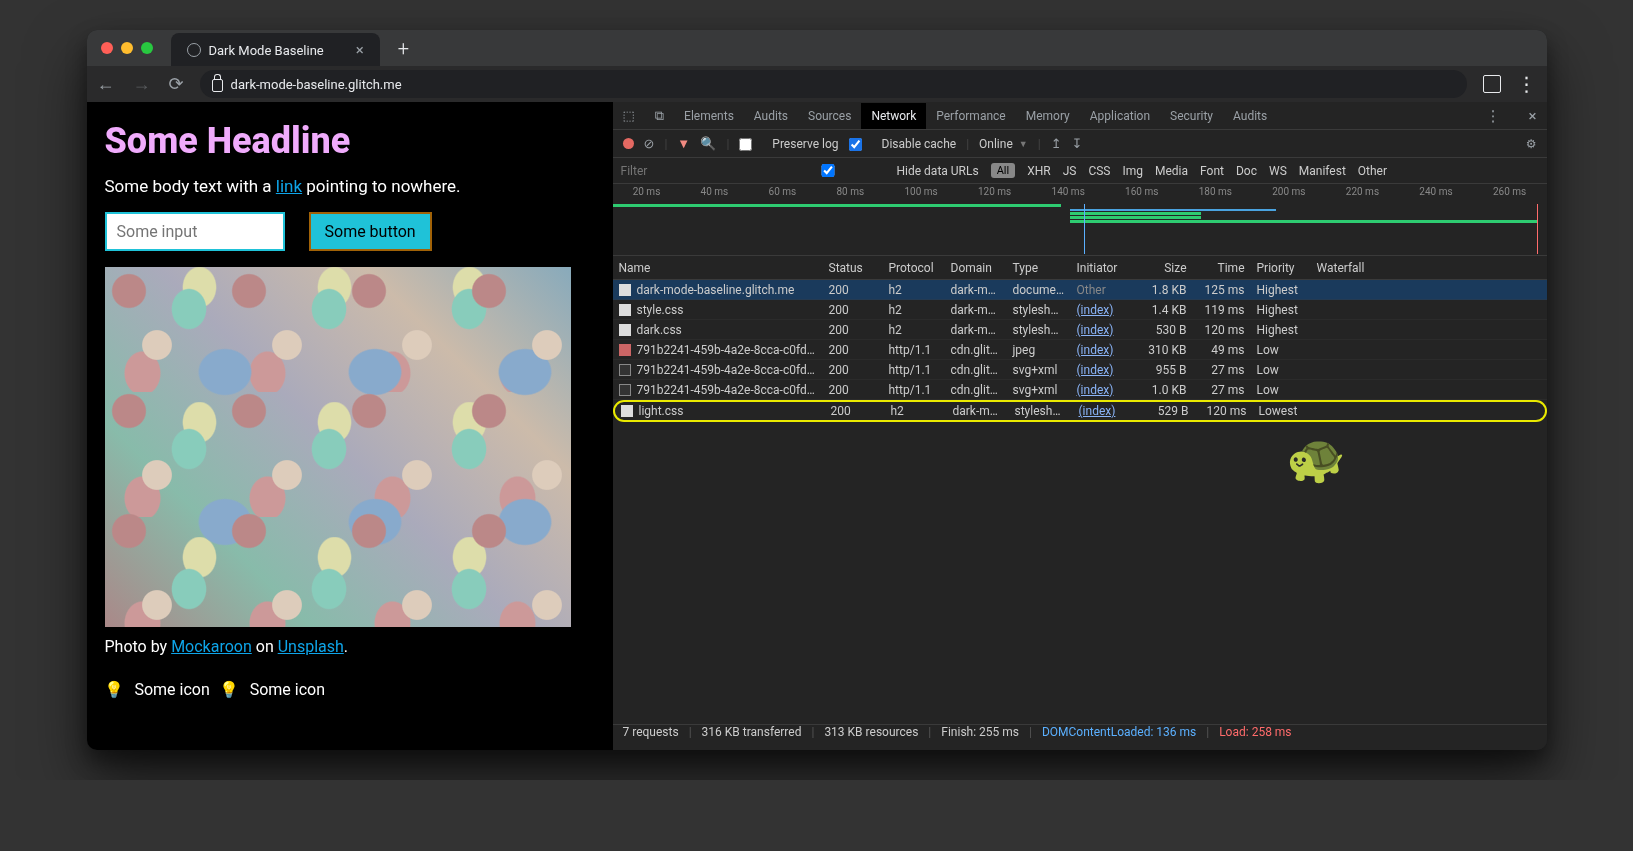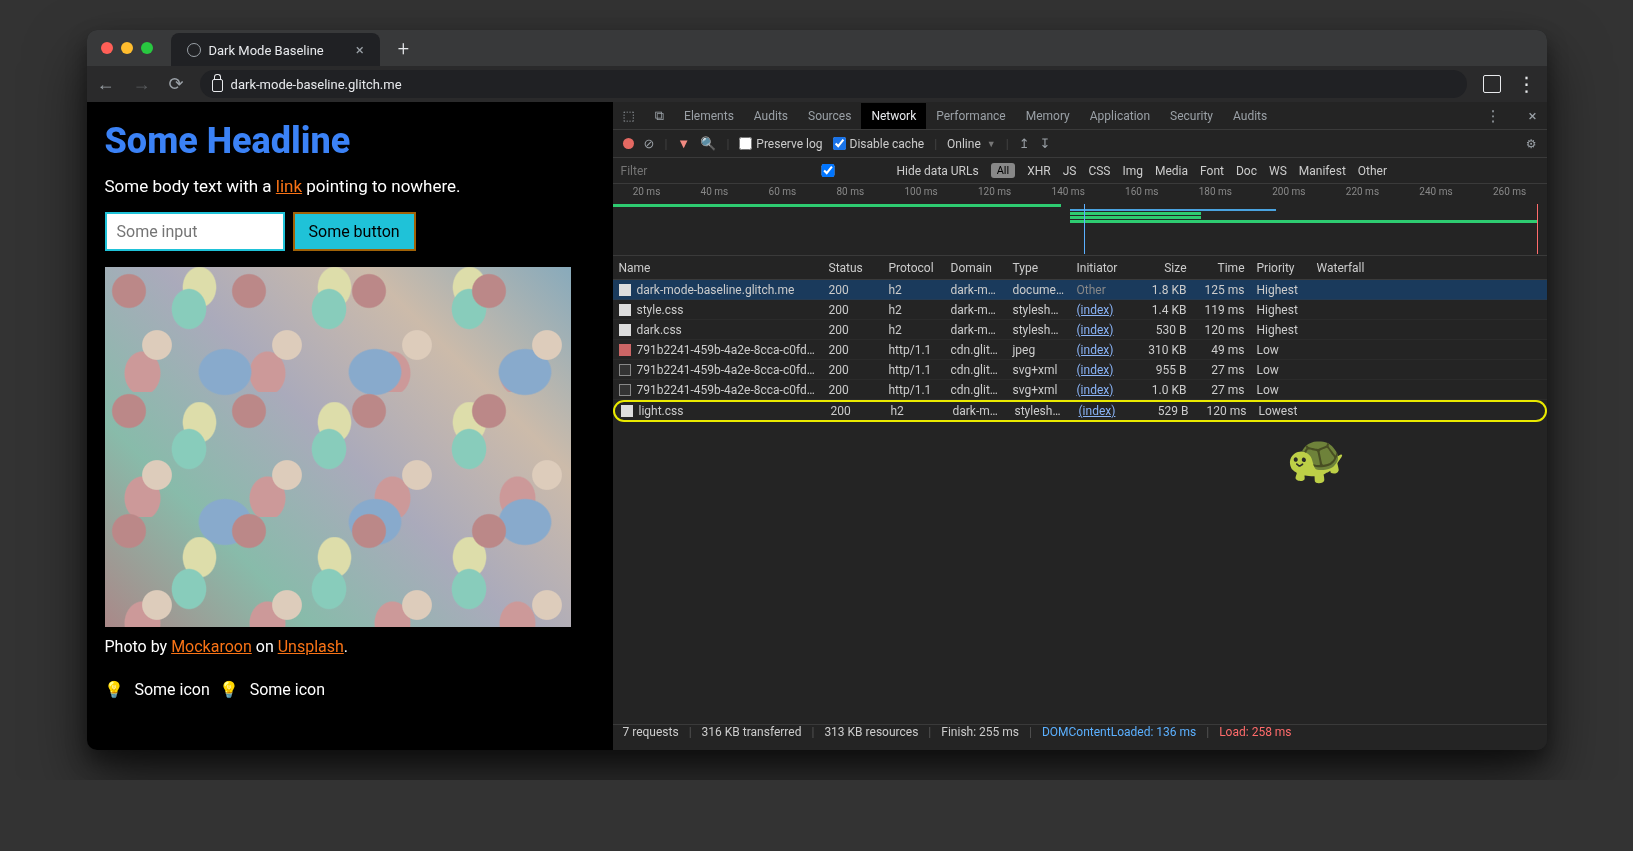--- a/index.html
+++ b/index.html
@@ -14,24 +14,24 @@
 .tab .x{margin-left:24px;color:#9aa0a6;font-size:15px}
 .plus{color:#e8eaed;font-size:20px;font-weight:300}
 .toolbar { height:36px; background:#2a2a2b; display:flex; align-items:center; padding:0 10px; gap:16px; color:#e8eaed; }
 .toolbar .nav{display:flex;gap:18px;font-size:18px;color:#9aa0a6}
 .urlbar{flex:1;height:28px;background:#202124;border-radius:14px;display:flex;align-items:center;padding:0 12px;gap:8px;color:#e8eaed;font-size:13px}
 .lock{width:11px;height:13px;border:1.5px solid #e8eaed;border-radius:2px;position:relative;margin-top:3px}
 .lock::before{content:"";position:absolute;top:-6px;left:1px;width:5px;height:5px;border:1.5px solid #e8eaed;border-bottom:none;border-radius:3px 3px 0 0}
 .menu3{color:#e8eaed;font-size:20px}
 .content{flex:1;display:flex;min-height:0}
 .left{width:526px;background:#000;color:#fff;padding:18px;font-size:16px;overflow:hidden}
-.left h1{color:#3b82f6;font-size:36px;font-weight:800;margin-bottom:14px}
+.left h1{color:#f0abfc;font-size:36px;font-weight:800;margin-bottom:14px}
 .left .body{font-size:17px;margin-bottom:16px}
-.left a{color:#f97316;text-decoration:underline}
-.left .row{display:flex;gap:8px;margin-bottom:16px}
+.left a{color:#0ea5e9;text-decoration:underline}
+.left .row{display:flex;gap:24px;margin-bottom:16px}
 .left input{border:2px solid #1fc2d8;padding:8px 10px;font-size:16px;width:180px}
 .left button{background:#1fc2d8;border:2px solid #a16207;padding:8px 14px;font-size:16px}
 .photo{width:466px;height:360px;background:
  radial-gradient(ellipse at 20% 20%,#b88 12%,transparent 13%),
  radial-gradient(ellipse at 60% 30%,#8cb 14%,transparent 15%),
  radial-gradient(ellipse at 40% 60%,#dcb 13%,transparent 14%),
  radial-gradient(ellipse at 80% 70%,#8ac 15%,transparent 16%),
  radial-gradient(ellipse at 30% 85%,#c99 14%,transparent 15%),
  radial-gradient(ellipse at 70% 15%,#dda 12%,transparent 13%),
  linear-gradient(45deg,#a88,#8ba,#aab,#cba,#8ab);
@@ -41,21 +41,21 @@
 .icons{font-size:16px;display:flex;gap:10px;align-items:center}
 .right{flex:1;background:#242424;color:#ccc;font-size:12px;display:flex;flex-direction:column;min-height:0}
 .dtabs{height:28px;display:flex;align-items:center;gap:20px;padding:0 10px;border-bottom:1px solid #3a3a3a}
 .dtabs span{color:#9aa0a6;cursor:pointer}
 .dtabs span.act{color:#e8eaed;background:#000;padding:6px 10px;margin:0 -10px}
 .dtabs .xbtn{margin-left:auto;font-size:15px;color:#9aa0a6}
 .opt{height:28px;display:flex;align-items:center;gap:10px;padding:0 10px;border-bottom:1px solid #3a3a3a}
 .rec{width:11px;height:11px;background:#e46962;border-radius:50%}
 .opt .ico{color:#9aa0a6;font-size:13px}
 .opt .funnel{color:#f28b82}
-.opt label{display:flex;align-items:flex-start;gap:4px;font-size:12px}
+.opt label{display:flex;align-items:flex-end;gap:20px;font-size:12px}
 .opt input[type=checkbox]{accent-color:#1a73e8}
 .opt .sel{color:#ccc;display:flex;align-items:center;gap:6px}
 .opt .tri{font-size:9px;color:#777}
 .opt .gear{margin-left:auto;color:#9aa0a6}
 .flt{height:26px;display:flex;align-items:center;gap:12px;padding:0 8px;border-bottom:1px solid #3a3a3a}
 .flt input{background:transparent;border:none;color:#888;font-size:12px;width:130px;outline:none}
 .flt label{display:flex;align-items:center;gap:4px}
 .pill{background:#888;color:#000;padding:1px 6px;border-radius:3px;font-size:11px}
 .flt .t{color:#ccc;cursor:pointer;font-size:12px}
 .ov{height:48px;border-bottom:1px solid #3a3a3a;position:relative;padding:3px 6px}

